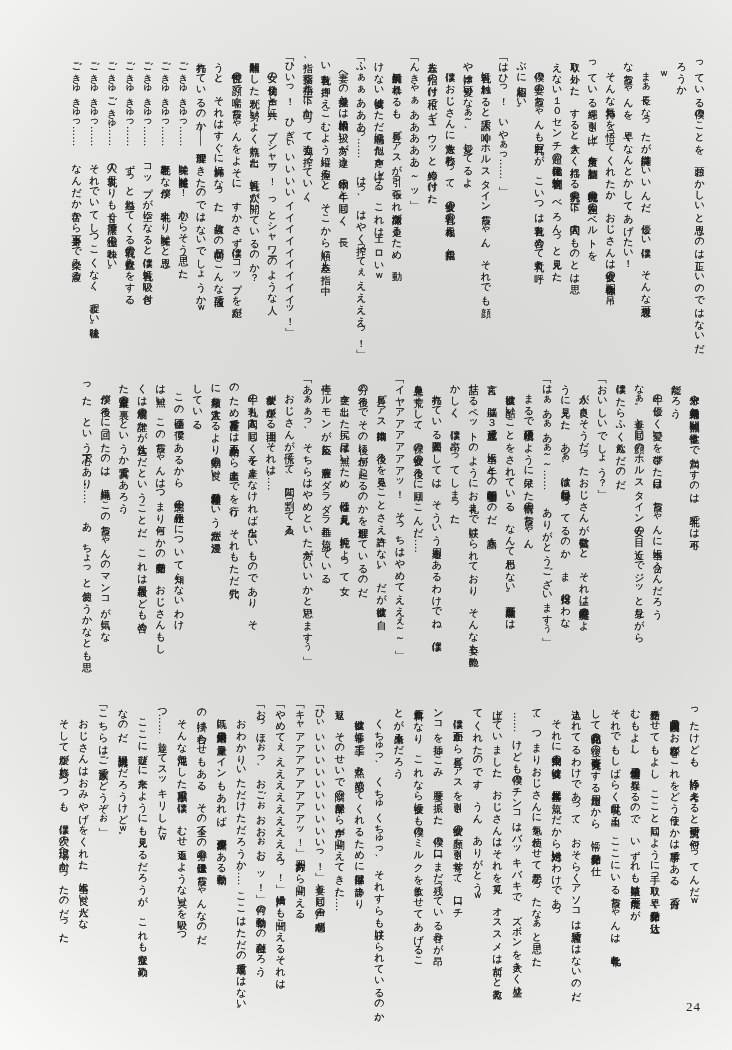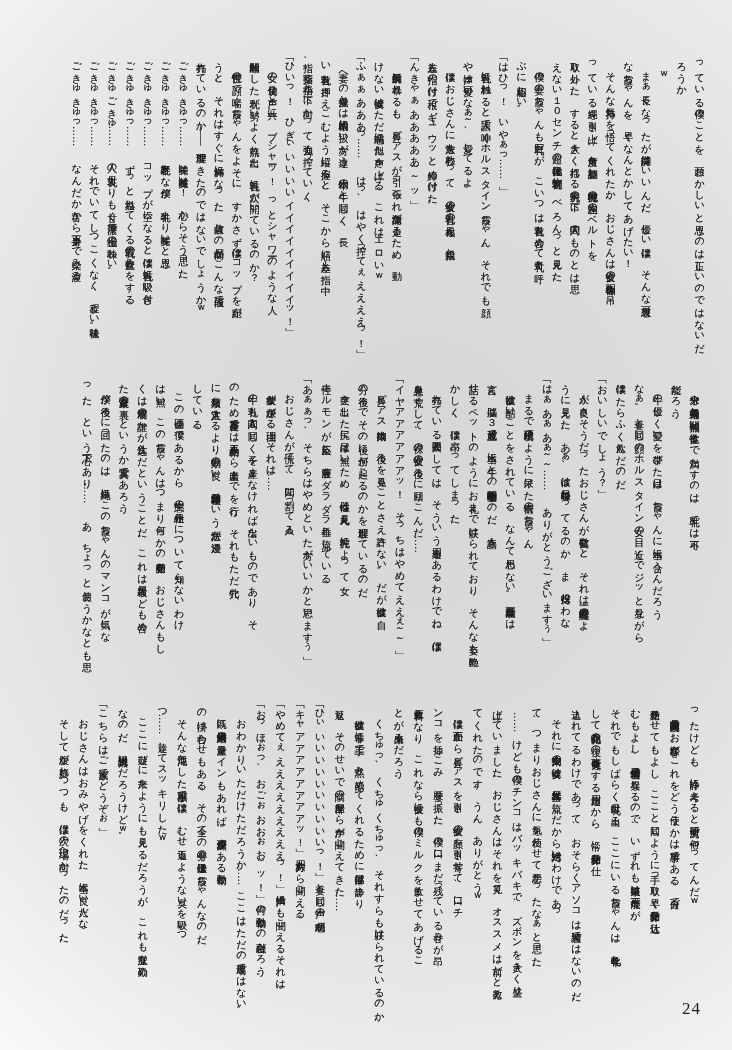--- a/index.html
+++ b/index.html
@@ -26,21 +26,21 @@
   .in{ text-indent:1em; }
   .b1{ top:55px;  right:24px; height:304px; font-size:10px; letter-spacing:0.3px; }
   .b1 p{ line-height:17.8px; }
   .b2{ top:377px; right:29px; height:318px; font-size:10px; letter-spacing:0.4px; }
   .b2 p{ line-height:18.4px; }
   .b3{ top:702px; right:28px; height:322px; font-size:10px; letter-spacing:0.35px; }
   .b3 p{ line-height:19.7px; }
   .pageno{
     position:absolute;
     top:999px; right:31px;
-    font-size:17px;
+    font-size:13px;
     letter-spacing:1px;
     color:#242424;
   }
 </style>
 </head>
 <body>
 
 <div class="page">
   <div class="band b1">
       <p>っている僕のことを、頭おかしいと思うのは正しいのではないだ</p>

